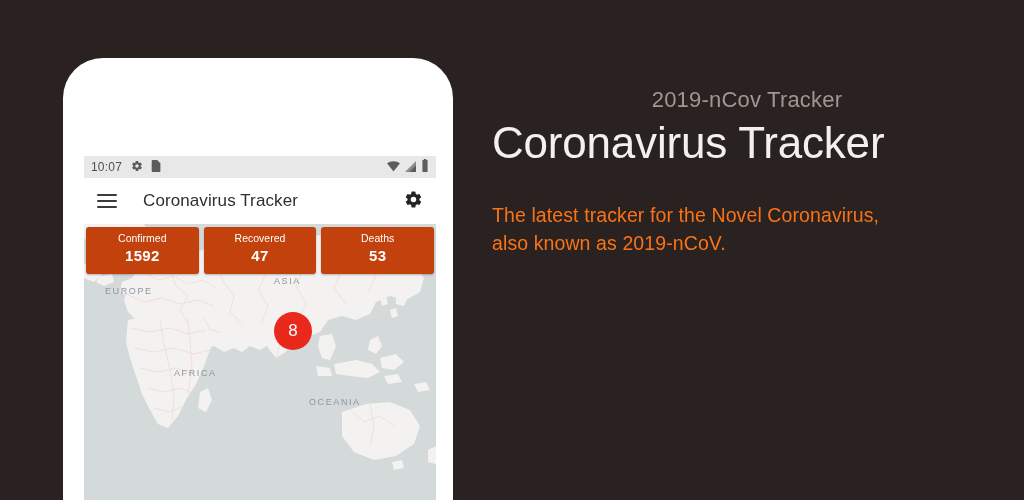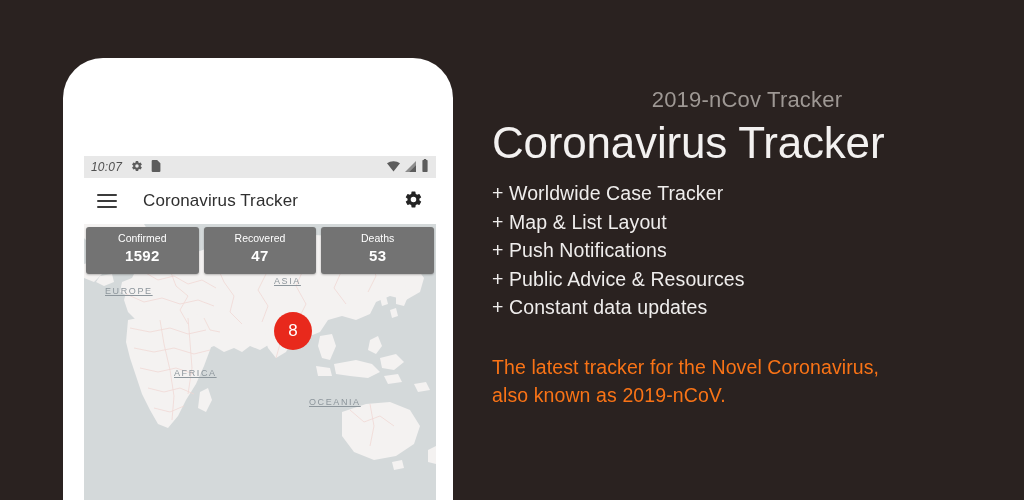--- a/index.html
+++ b/index.html
@@ -49,21 +49,20 @@
     background: #e8e8e8;
     display: flex;
     align-items: center;
     padding: 0 7px;
     box-sizing: border-box;
   }
   .sb-time {
     font-size: 12px;
     color: #505050;
     letter-spacing: .2px;
-    font-style: italic;
   }
   .sb-left-icons {
     display: flex;
     align-items: center;
     gap: 7px;
     margin-left: 9px;
   }
   .sb-right {
     margin-left: auto;
     display: flex;
@@ -114,21 +113,21 @@
     position: relative;
     display: flex;
     gap: 5px;
     padding: 3px 2px 4px 2px;
     box-sizing: border-box;
     background: transparent;
     z-index: 4;
   }
   .card {
     flex: 1 1 0;
-    background: #737373;
+    background: #c2410c;
     border-radius: 3px;
     padding: 5px 2px 7px 2px;
     text-align: center;
     color: #ffffff;
     box-shadow: 0 1px 2px rgba(0,0,0,.25);
     cursor: pointer;
   }
   .card-label {
     font-size: 10.5px;
     line-height: 13px;
@@ -152,21 +151,20 @@
     overflow: hidden;
   }
   .map svg { display: block; }
   .map-label {
     position: absolute;
     font-size: 9px;
     letter-spacing: 1.6px;
     color: #8d969c;
     pointer-events: none;
     white-space: nowrap;
-    text-decoration: underline;
   }
   .marker {
     position: absolute;
     width: 38px;
     height: 38px;
     border-radius: 50%;
     background: #e8291c;
     color: #ffffff;
     display: flex;
     align-items: center;
@@ -379,27 +377,20 @@
         </div>
       </div>
 
     </div>
   </div>
 
   <div class="panel">
     <div class="eyebrow">2019-nCov Tracker</div>
     <div class="headline">Coronavirus Tracker</div>
 
-    <div class="features">
-      <div class="feature">+ Worldwide Case Tracker</div>
-      <div class="feature">+ Map &amp; List Layout</div>
-      <div class="feature">+ Push Notifications</div>
-      <div class="feature">+ Public Advice &amp; Resources</div>
-      <div class="feature">+ Constant data updates</div>
-    </div>
 
     <div class="blurb">
       <div class="blurb-line">The latest tracker for the Novel Coronavirus,</div>
       <div class="blurb-line">also known as 2019-nCoV.</div>
     </div>
   </div>
 
 </div>
 
 </body></html>

